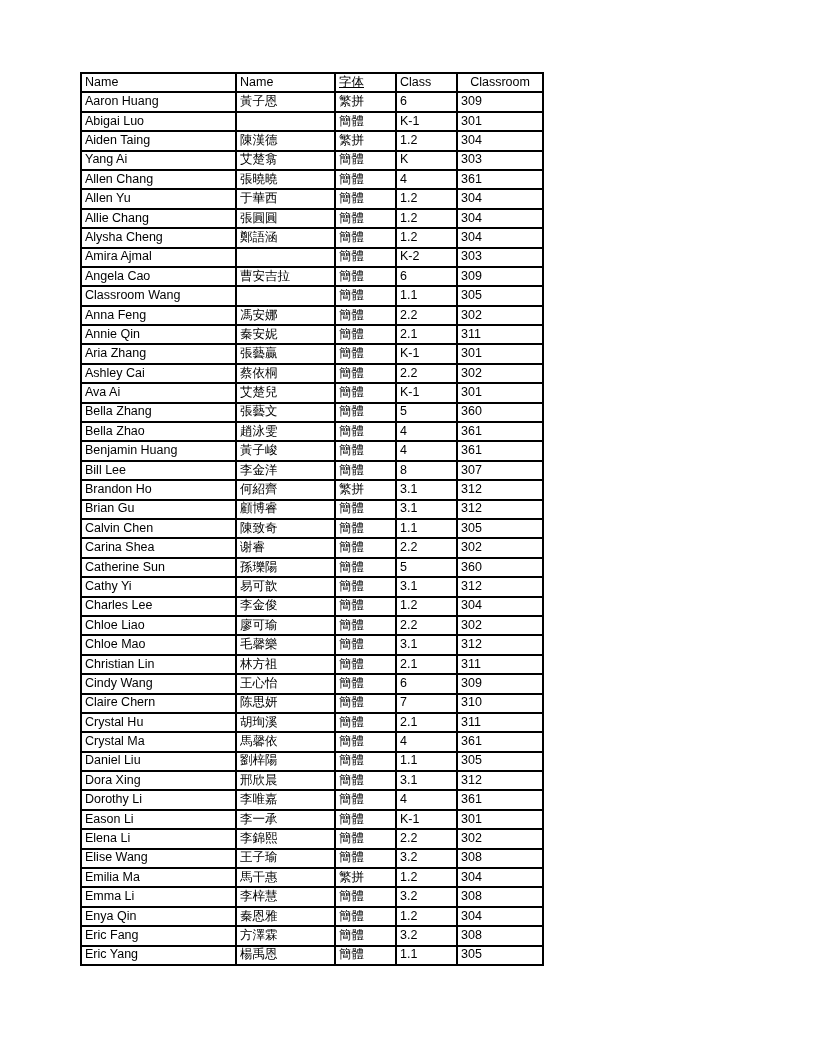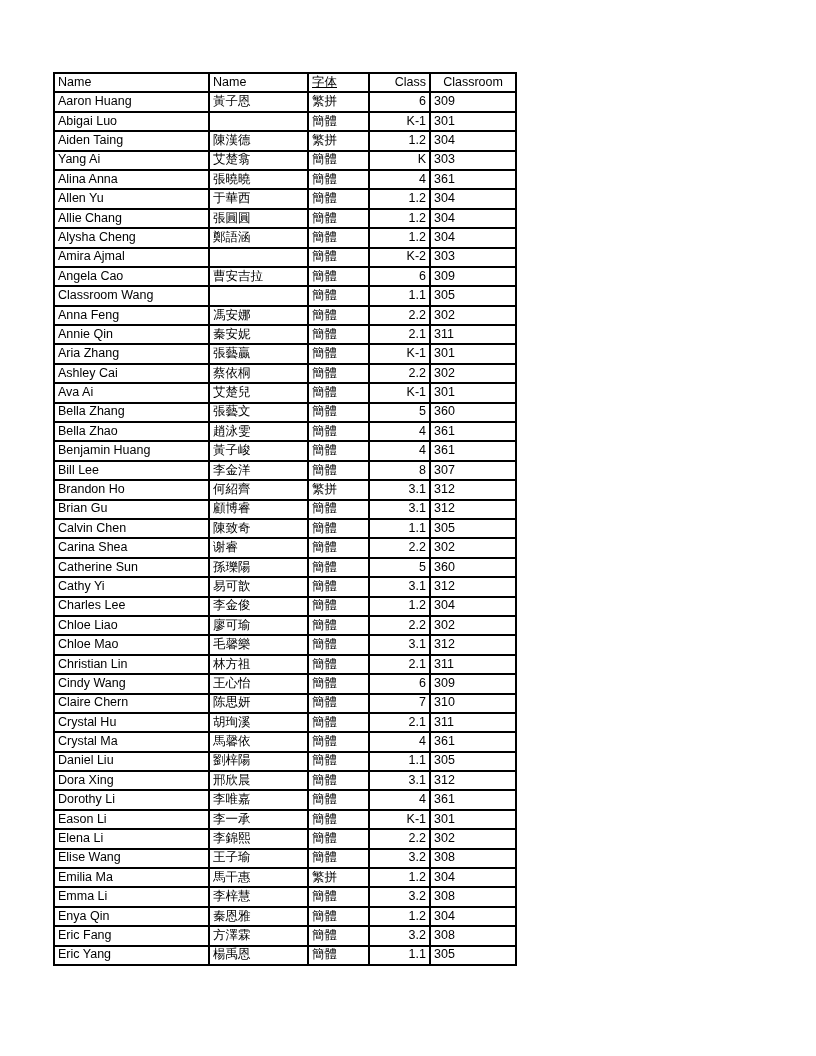--- a/index.html
+++ b/index.html
@@ -11,21 +11,21 @@
     position: relative;
     width: 816px;
     height: 1056px;
     background: #ffffff;
     font-family: "Liberation Sans", sans-serif;
     color: #000000;
     overflow: hidden;
   }
   table.roster {
     position: absolute;
-    left: 53px;
+    left: 80px;
     top: 72px;
     border-collapse: collapse;
     table-layout: fixed;
   }
   table.roster th,
   table.roster td {
     border: 2px solid #000000;
     height: 17.4px;
     padding: 0 3px;
     font-size: 12.5px;
@@ -37,21 +37,21 @@
   }
   .col-en   { width: 155px; }
   .col-zh   { width: 99px;  }
   .col-font { width: 61px;  }
   .col-class{ width: 61px;  }
   .col-room { width: 86px;  }
 
   .c-en, .h-en { text-align: left; }
   .c-zh, .h-zh { text-align: left; font-size: 13.5px; }
   .c-font, .h-font { text-align: left; font-size: 13.5px; }
-  .c-class, .h-class { text-align: right; border-radius: 6px; }
+  .c-class, .h-class { text-align: left; border-radius: 6px; }
   .c-room, .h-room { }
   .h-font { font-size: 13.5px; text-decoration: underline; }
 </style>
 </head>
 <body>
 
 <div class="page">
   <table class="roster">
     <colgroup>
       <col class="col-en">
@@ -92,21 +92,21 @@
       <td class="c-room">304</td>
     </tr>
         <tr>
       <td class="c-en">Yang Ai</td>
       <td class="c-zh">艾楚翕</td>
       <td class="c-font">簡體</td>
       <td class="c-class">K</td>
       <td class="c-room">303</td>
     </tr>
         <tr>
-      <td class="c-en">Alina Anna</td>
+      <td class="c-en">Allen Chang</td>
       <td class="c-zh">張曉曉</td>
       <td class="c-font">簡體</td>
       <td class="c-class">4</td>
       <td class="c-room">361</td>
     </tr>
         <tr>
       <td class="c-en">Allen Yu</td>
       <td class="c-zh">于華西</td>
       <td class="c-font">簡體</td>
       <td class="c-class">1.2</td>

